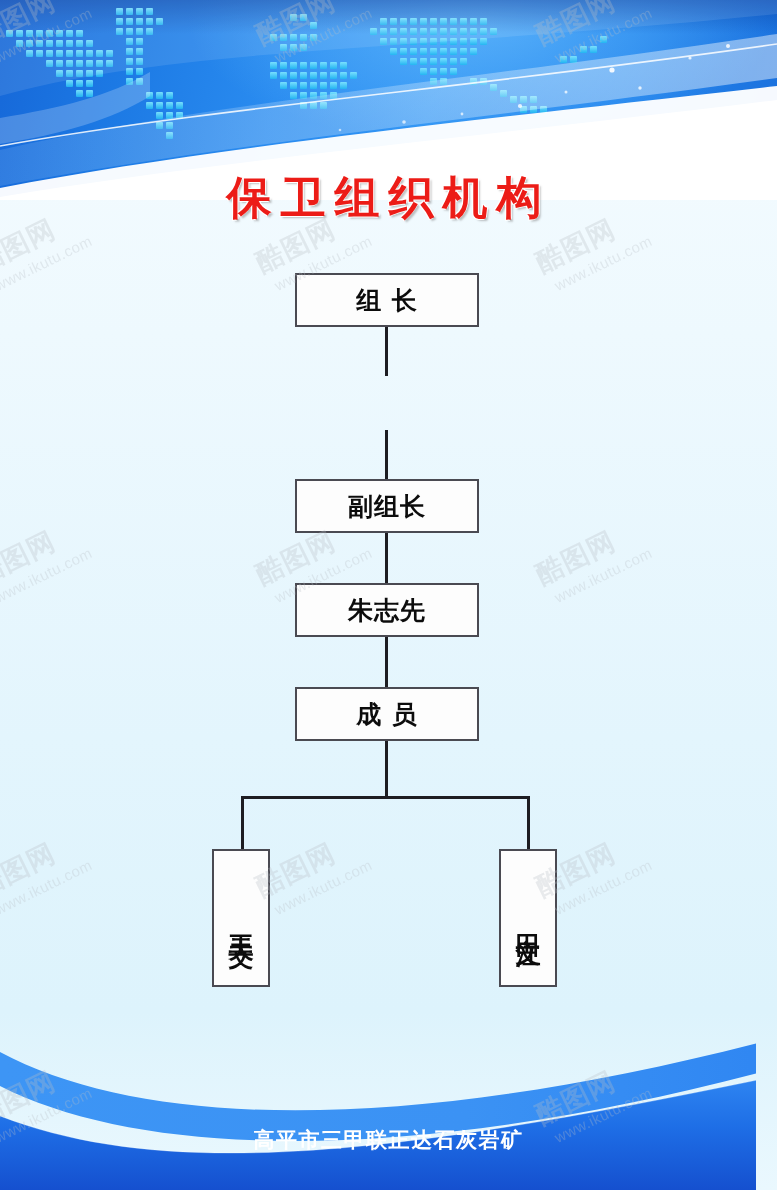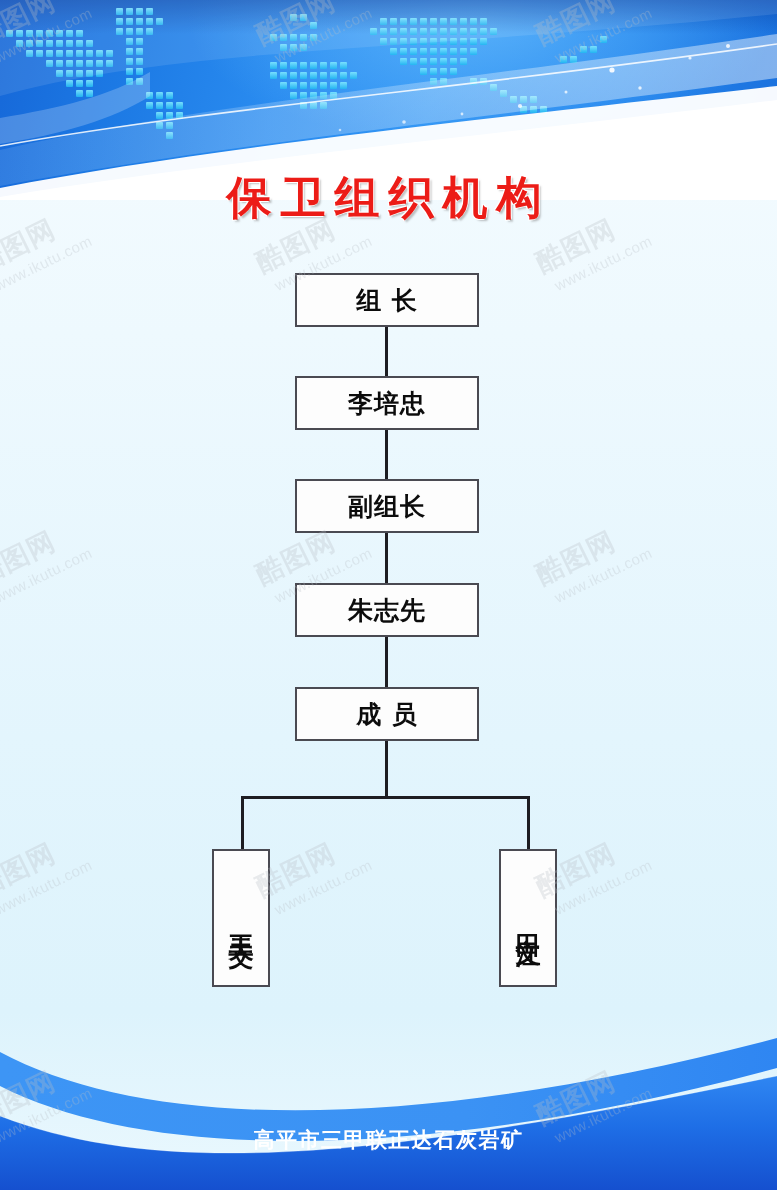--- a/index.html
+++ b/index.html
@@ -47,23 +47,24 @@
     position: absolute;
     left: 40px; top: 4px;
     width: 660px; height: 150px;
     opacity: 0.92;
   }
 
   
   .footer {
     position: absolute;
     left: 0; bottom: 0;
-    width: 777px;
+    width: 719px;
     height: 170px;
     overflow: hidden;
+    padding-left: 37px;
   }
   .footer svg { position: absolute; left: 0; top: 0; }
   .footer-text {
     position: absolute;
     left: 0;
     top: 106px;
     width: 777px;
     text-align: center;
     color: #ffffff;
     font-size: 21px;
@@ -448,23 +449,20 @@
 
     <div class="connector v-line" style="left:385px; top:741px; height:57px;"></div>
     <div class="connector h-line" style="left:241px; top:796px; width:288px;"></div>
     <div class="connector v-line" style="left:241px; top:796px; height:55px;"></div>
     <div class="connector v-line" style="left:527px; top:796px; height:55px;"></div>
 
     <div class="node node-h spaced" style="top:273px;">
       <span class="label">组  长</span>
     </div>
 
-    <div class="node node-h" style="top:376px;">
-      <span class="label">李培忠</span>
-    </div>
 
     <div class="node node-h" style="top:479px;">
       <span class="label">副组长</span>
     </div>
 
     <div class="node node-h" style="top:583px;">
       <span class="label">朱志先</span>
     </div>
 
     <div class="node node-h spaced" style="top:687px;">

